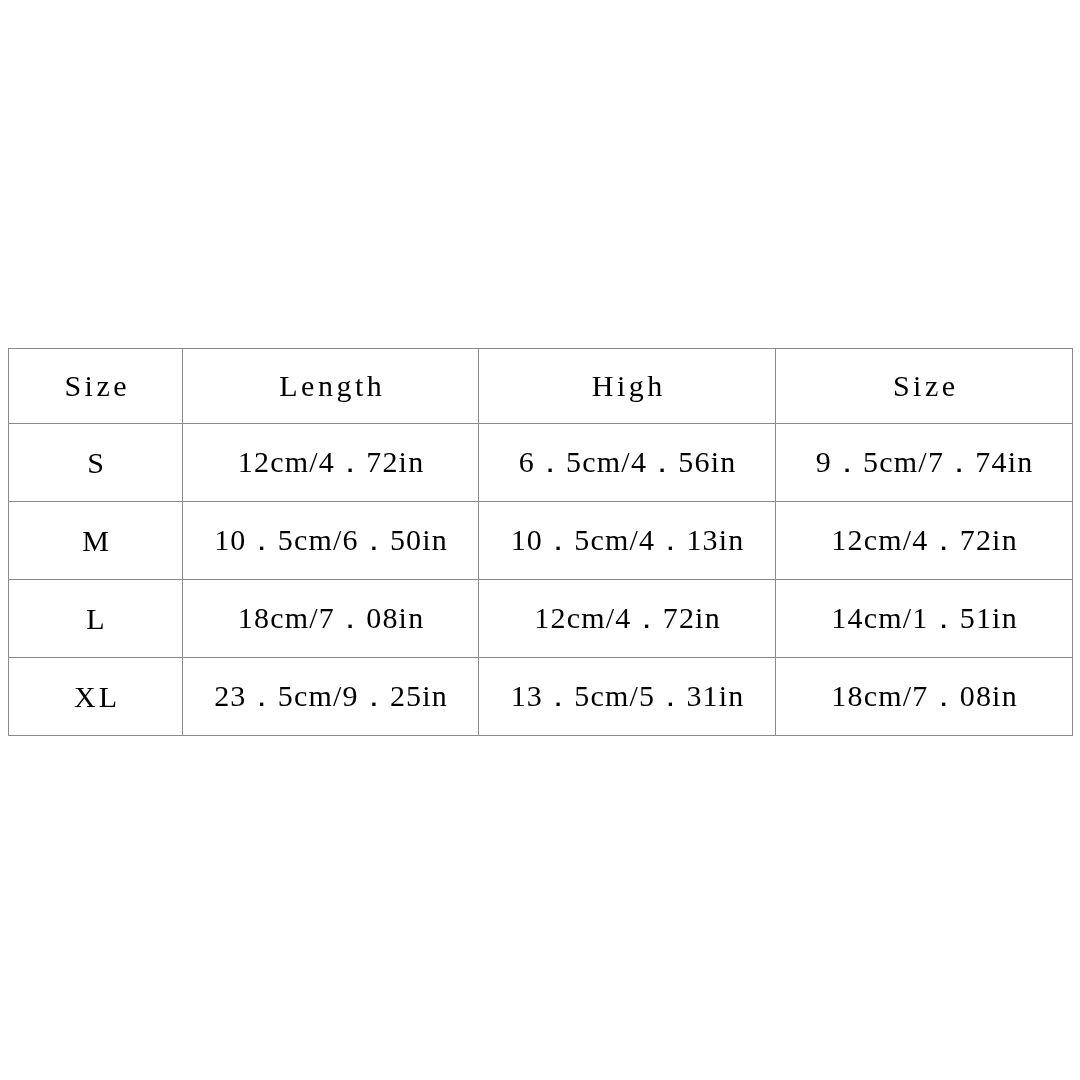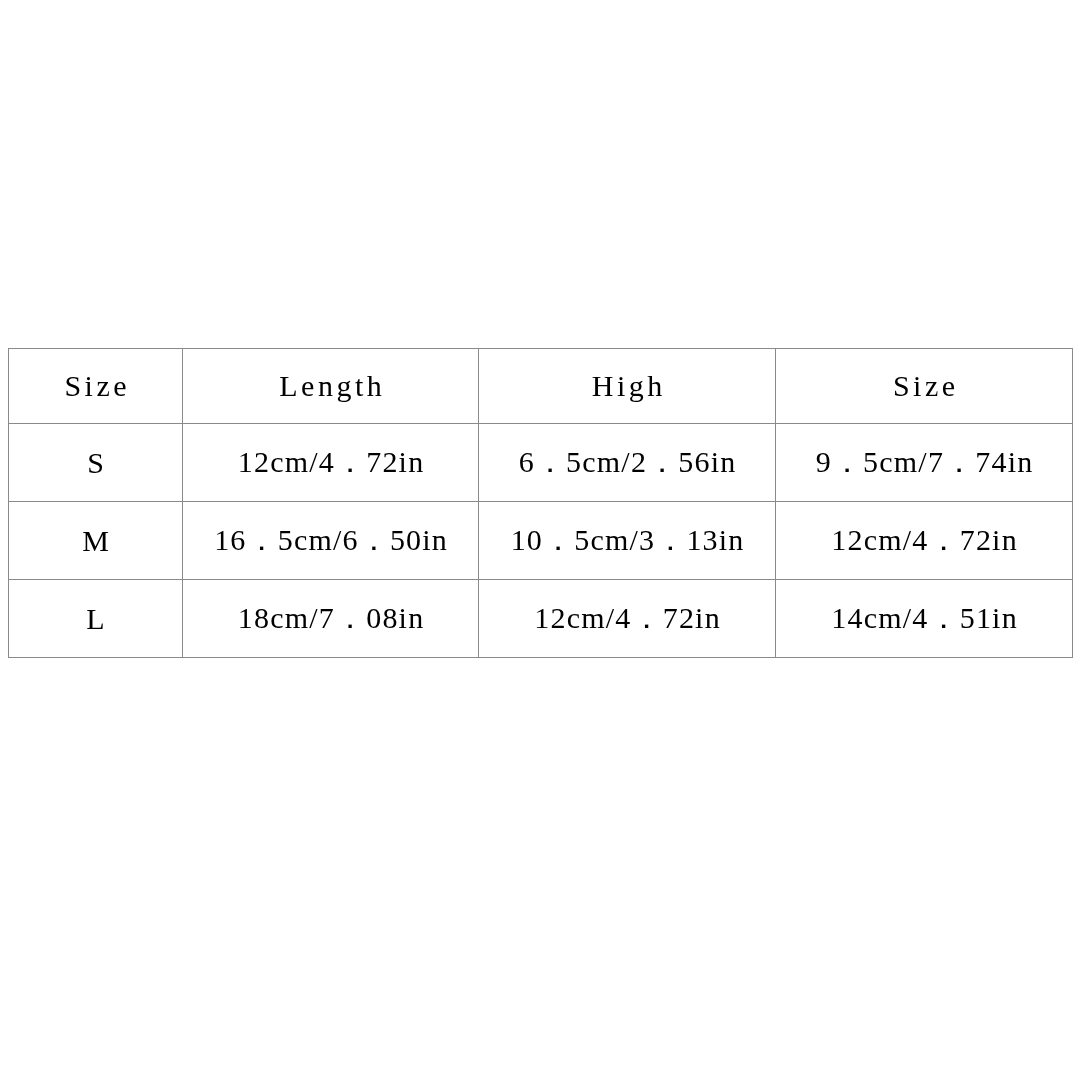--- a/index.html
+++ b/index.html
@@ -95,32 +95,38 @@
           <th>Size</th>
           <th>Length</th>
           <th>High</th>
           <th>Size</th>
         </tr>
       </thead>
       <tbody>
         <tr>
           <td class="cell-size">S</td>
           <td>12cm/4．72in</td>
-          <td>6．5cm/2．56in</td>
+          <td>6．5cm/4．56in</td>
           <td>9．5cm/7．74in</td>
         </tr>
         <tr>
           <td class="cell-size">M</td>
-          <td>16．5cm/6．50in</td>
-          <td>10．5cm/3．13in</td>
+          <td>10．5cm/6．50in</td>
+          <td>10．5cm/4．13in</td>
           <td>12cm/4．72in</td>
         </tr>
         <tr>
           <td class="cell-size">L</td>
           <td>18cm/7．08in</td>
           <td>12cm/4．72in</td>
-          <td>14cm/4．51in</td>
+          <td>14cm/1．51in</td>
+        </tr>
+        <tr>
+          <td class="cell-size">XL</td>
+          <td>23．5cm/9．25in</td>
+          <td>13．5cm/5．31in</td>
+          <td>18cm/7．08in</td>
         </tr>
       </tbody>
     </table>
   </div>
 
 </div>
 
 </body></html>

